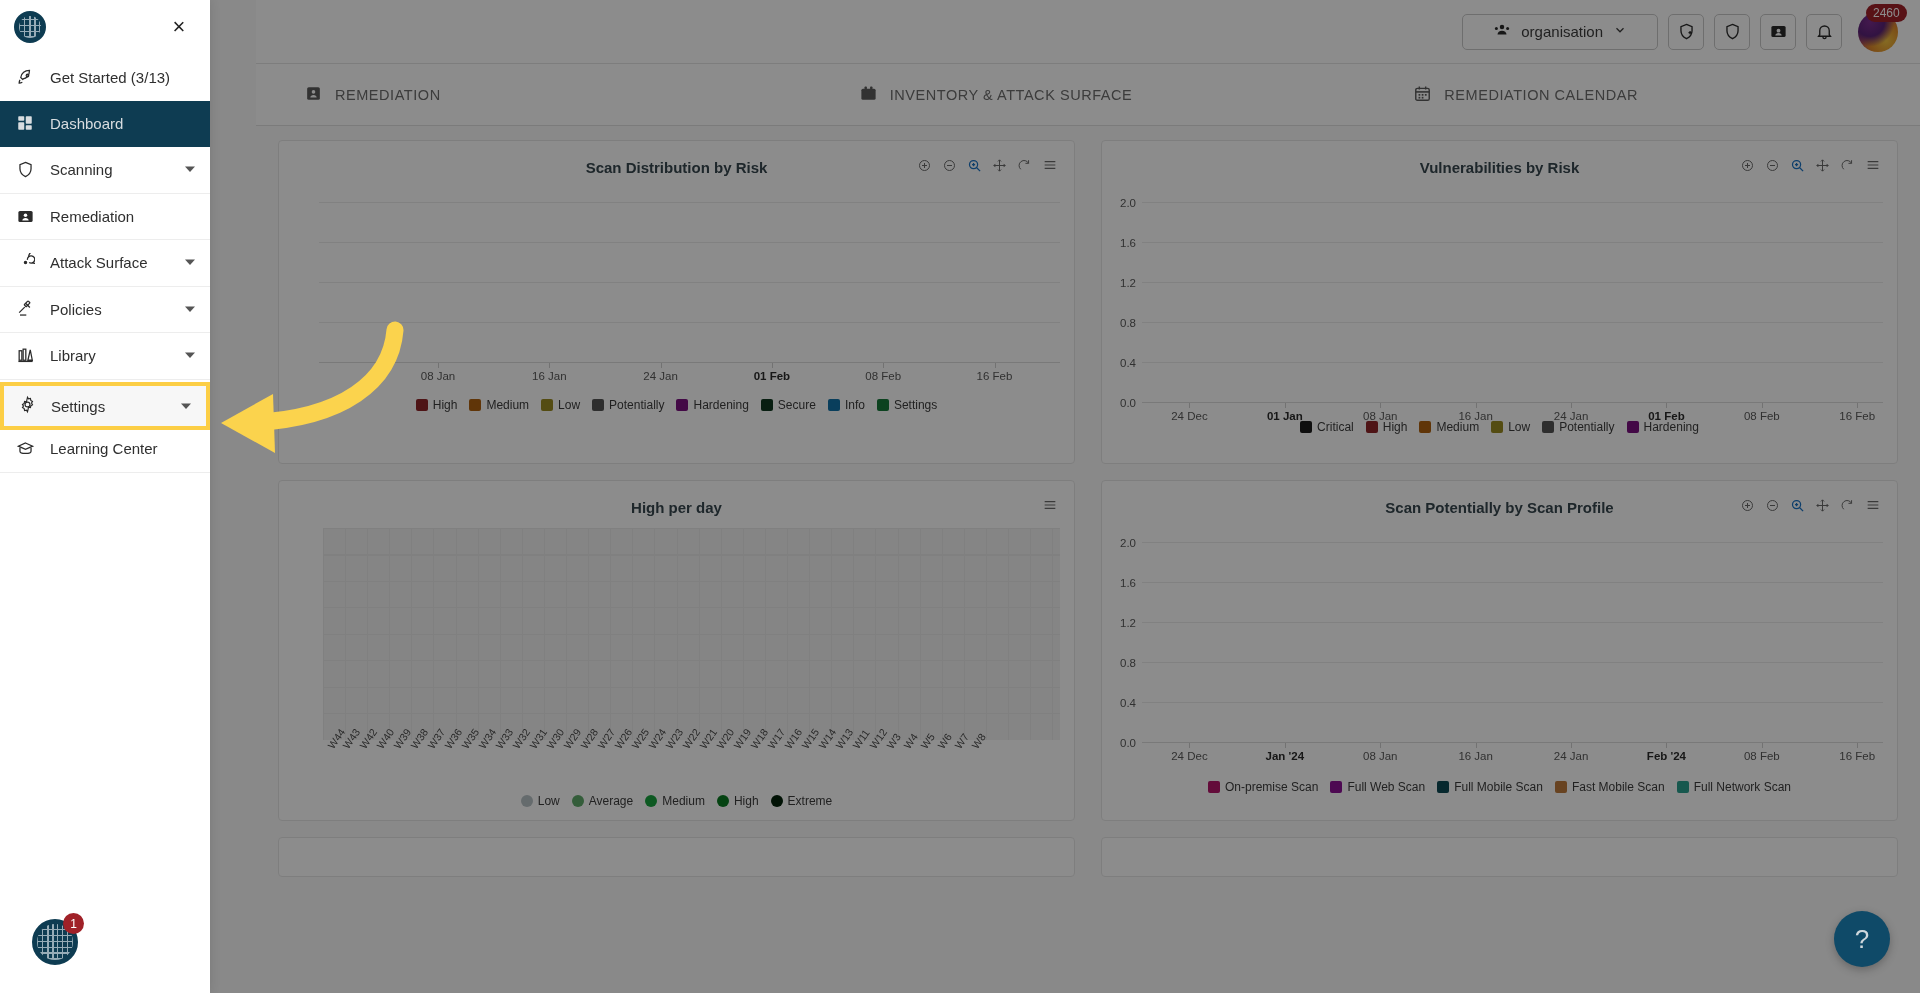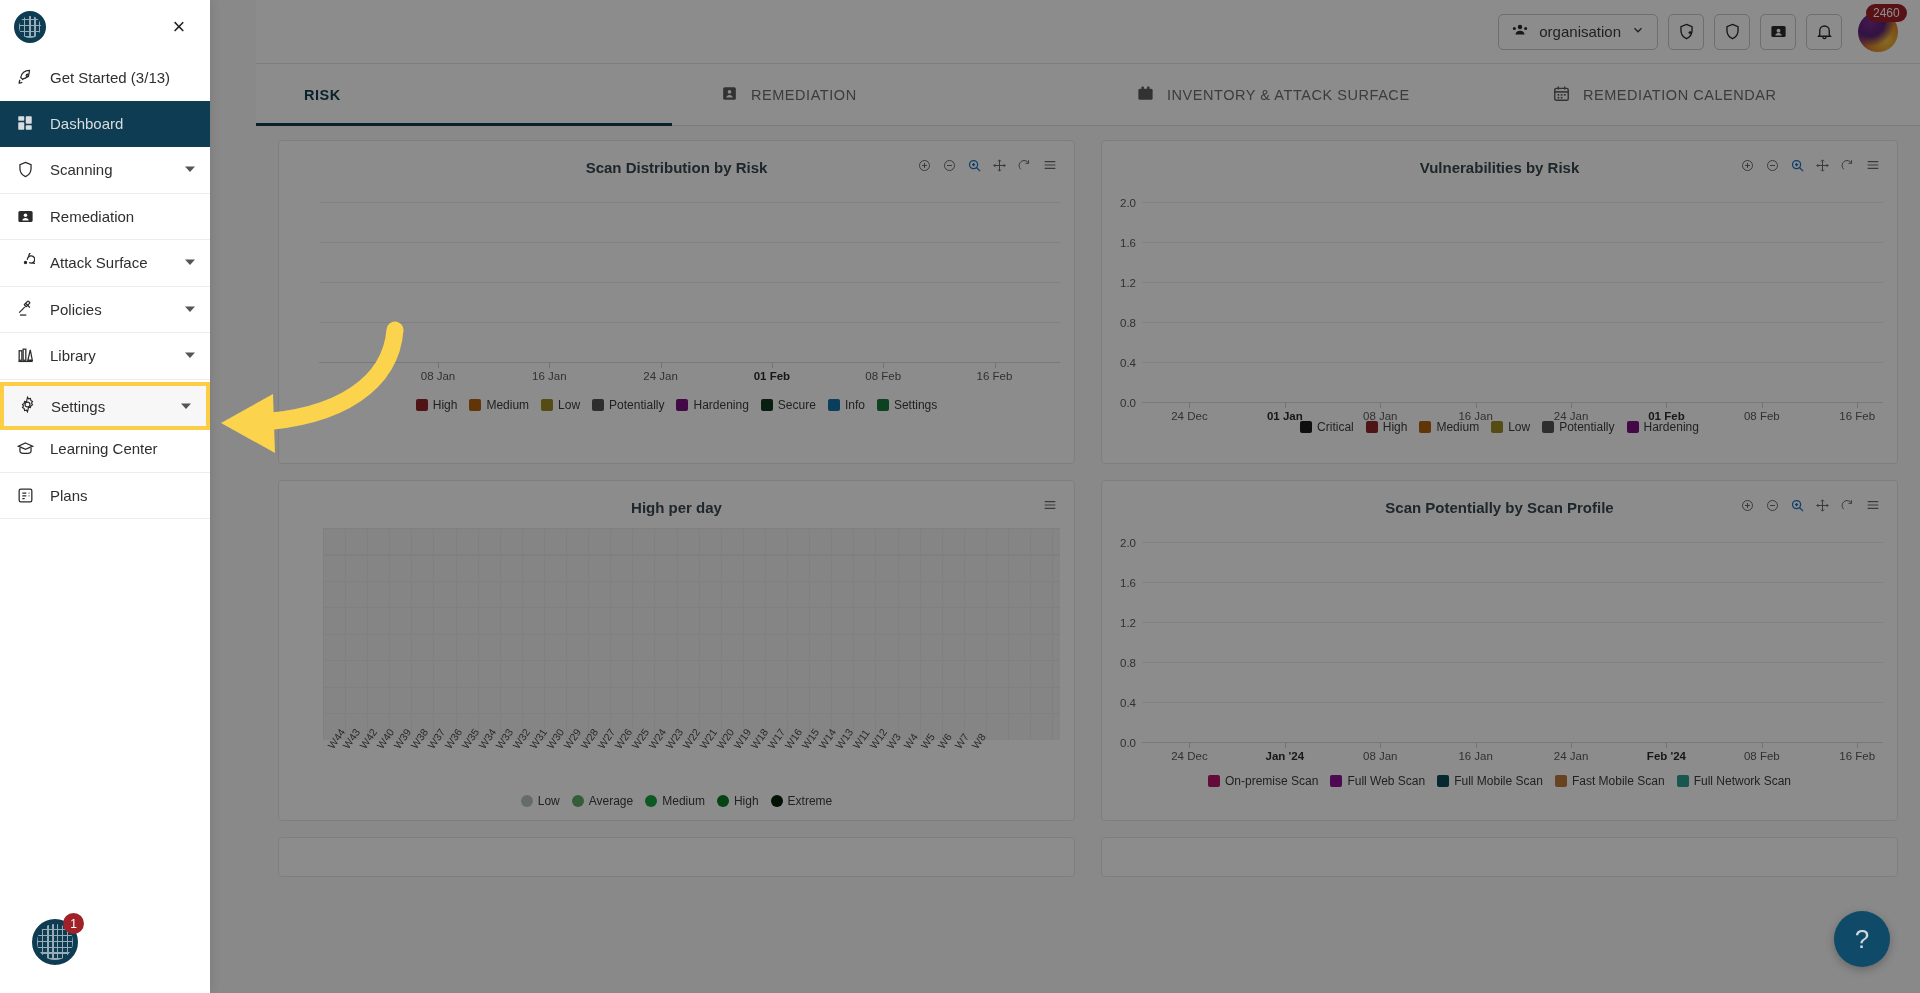--- a/index.html
+++ b/index.html
@@ -25,21 +25,21 @@
   
   .topbar {
     position: absolute; left: 256px; top: 0; right: 0; height: 64px;
     background: #fff; border-bottom: 1px solid #e4e4e4;
     display: flex; align-items: center; justify-content: flex-end;
     padding-right: 22px; gap: 10px;
   }
   .org-select {
     display: flex; align-items: center; gap: 10px;
     border: 1px solid #c9c9c9; border-radius: 5px;
-    height: 36px; padding: 0 12px; background: #fff;
+    height: 36px; padding: 0 30px; background: #fff;
     font-size: 15px; color: #3c3c3c;
   }
   .icon-btn {
     width: 36px; height: 36px; border: 1px solid #c9c9c9; border-radius: 5px;
     background: #fff; display: flex; align-items: center; justify-content: center;
   }
   .avatar-wrap { position: relative; width: 40px; height: 40px; margin-left: 6px; }
   .avatar {
     width: 40px; height: 40px; border-radius: 50%;
     background:
@@ -260,23 +260,20 @@
         </svg>
       </div>
 
       <div class="avatar-wrap">
         <div class="avatar"></div>
         <div class="badge-count">2460</div>
       </div>
     </div>
 
     <div class="tabs">
-      <div class="tab active">
-        <span>RISK</span>
-      </div>
       <div class="tab">
         <span>
           <svg width="19" height="19" viewBox="0 0 24 24" fill="#5c5c5c">
             <rect x="4" y="4" width="16" height="16" rx="2"></rect>
             <circle cx="12" cy="10" r="2.3" fill="#fff"></circle>
             <path d="M8 17c0-2 1.8-3.2 4-3.2s4 1.2 4 3.2z" fill="#fff"></path>
           </svg>
         </span>
         <span>REMEDIATION</span>
       </div>
@@ -655,21 +652,21 @@
               <div class="xtick" style="left:11%; top:226px;">24 Dec</div>
               <div class="xtick bold" style="left:23%; top:226px;">Jan '24</div>
               <div class="xtick" style="left:35%; top:226px;">08 Jan</div>
               <div class="xtick" style="left:47%; top:226px;">16 Jan</div>
               <div class="xtick" style="left:59%; top:226px;">24 Jan</div>
               <div class="xtick bold" style="left:71%; top:226px;">Feb '24</div>
               <div class="xtick" style="left:83%; top:226px;">08 Feb</div>
               <div class="xtick" style="left:95%; top:226px;">16 Feb</div>
             </div>
 
-            <div class="legend" style="margin-top:10px;">
+            <div class="legend" style="margin-top:16px;">
               <div class="legend-item">
                   <span class="swatch" style="background:#b5176b"></span>
                   <span>On-premise Scan</span>
                 </div>
               <div class="legend-item">
                   <span class="swatch" style="background:#8d1296"></span>
                   <span>Full Web Scan</span>
                 </div>
               <div class="legend-item">
                   <span class="swatch" style="background:#0d4a54"></span>
@@ -808,30 +805,20 @@
       <div class="sb-item">
         <span class="sb-ic">
           <svg width="19" height="19" viewBox="0 0 24 24" fill="none" stroke="#2b2b2b" stroke-width="1.6">
             <path d="M12 5l9 4-9 4-9-4z"></path>
             <path d="M5 11v4.5c0 1.5 3.1 2.8 7 2.8s7-1.3 7-2.8V11"></path>
           </svg>
         </span>
         <span>Learning Center</span>
       </div>
 
-      <div class="sb-item">
-        <span class="sb-ic">
-          <svg width="19" height="19" viewBox="0 0 24 24" fill="none" stroke="#2b2b2b" stroke-width="1.6">
-            <rect x="4" y="4" width="16" height="16" rx="2"></rect>
-            <path d="M8 9h5M8 12.5h5M8 16h3"></path>
-            <path d="M16 9h1M16 12.5h1"></path>
-          </svg>
-        </span>
-        <span>Plans</span>
-      </div>
     </div>
 
     <div class="sb-highlight">
       <span class="sb-ic">
         <svg width="19" height="19" viewBox="0 0 24 24" fill="none" stroke="#2b2b2b" stroke-width="1.5">
           <circle cx="12" cy="12" r="3.1"></circle>
           <path d="M12 2.8l1.3 2.1 2.4-.5.5 2.4 2.1 1.3-1.2 2.1 1.2 2.1-2.1 1.3-.5 2.4-2.4-.5L12 21.2l-1.3-2.1-2.4.5-.5-2.4-2.1-1.3L6.9 14l-1.2-2.1 2.1-1.3.5-2.4 2.4.5z"></path>
         </svg>
       </span>
       <span>Settings</span>

